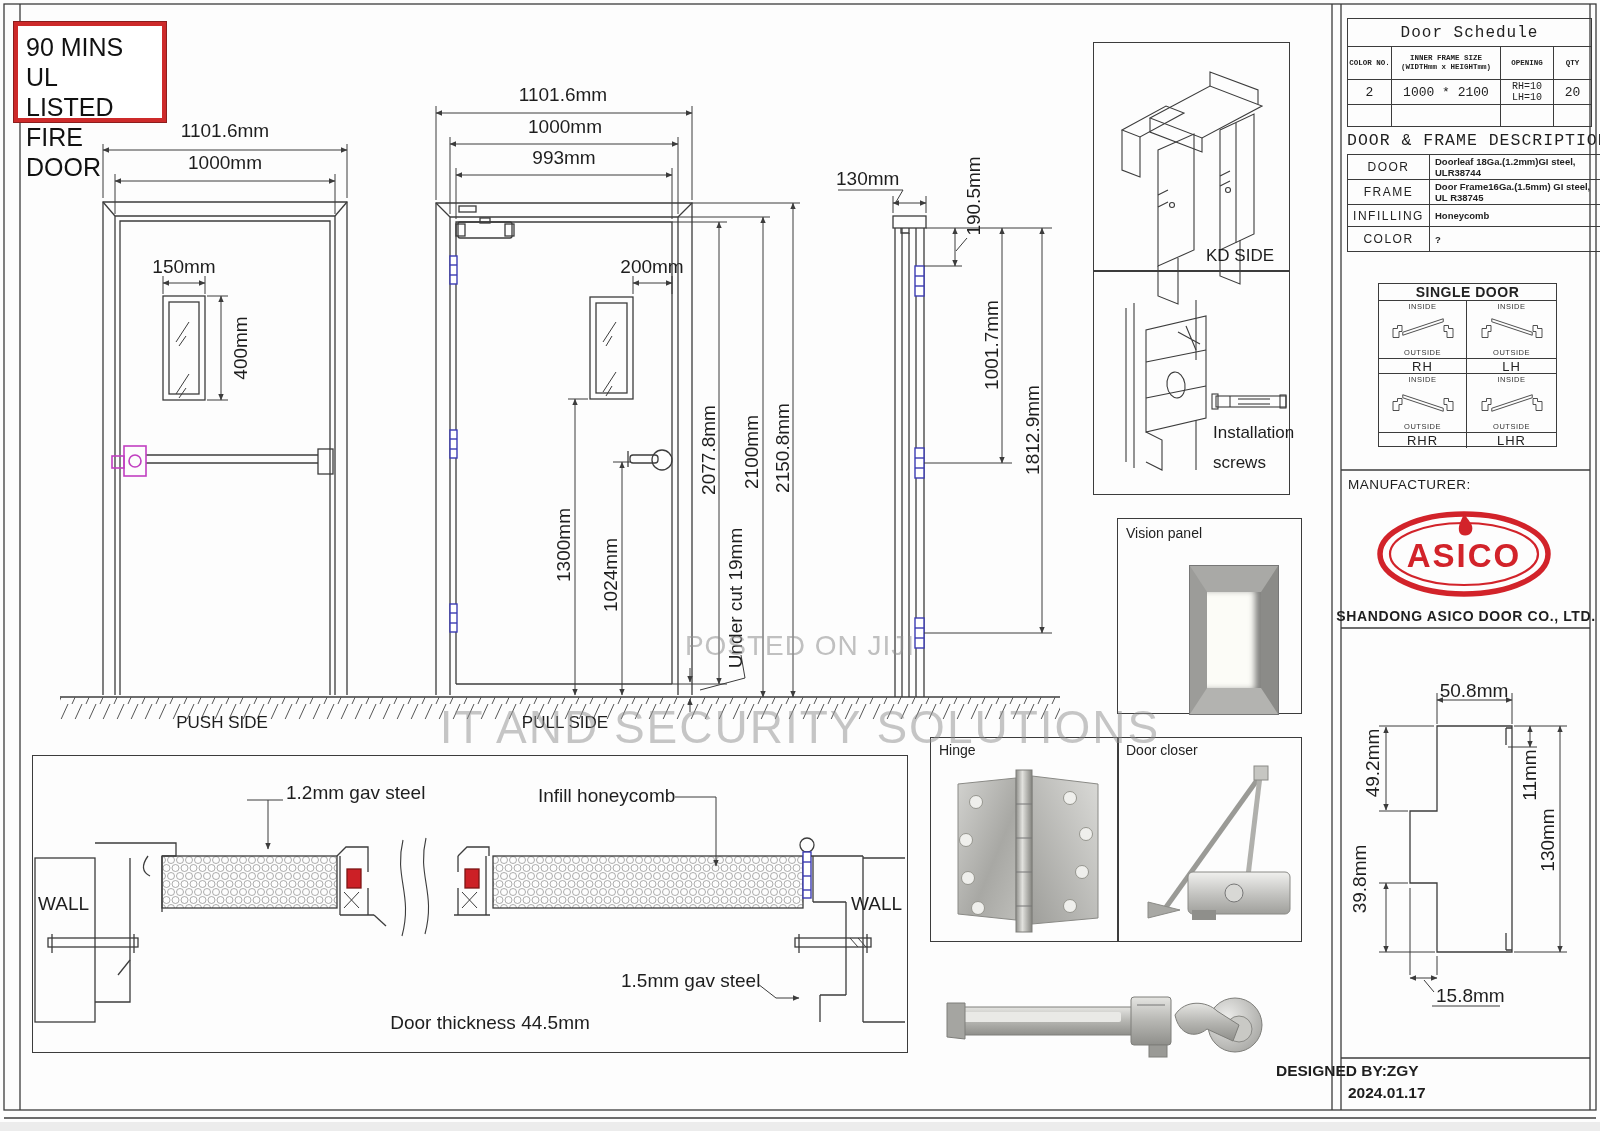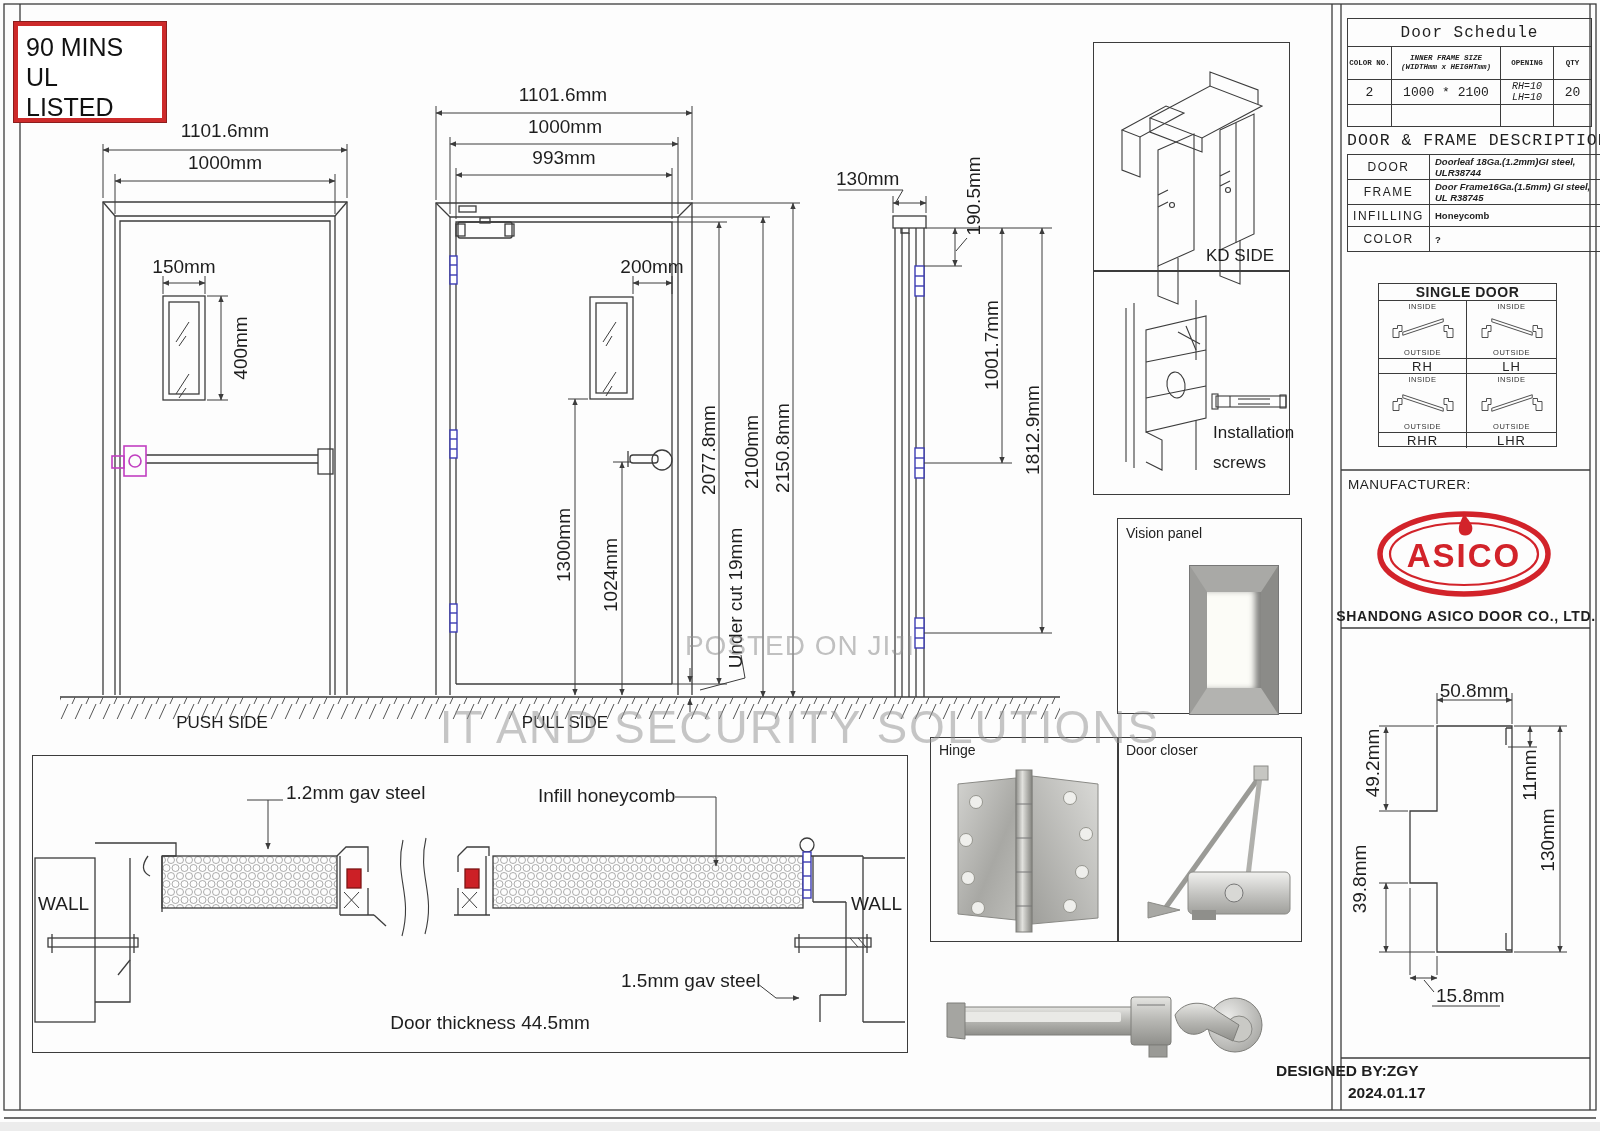--- a/index.html
+++ b/index.html
@@ -20,21 +20,21 @@
   .wm1{left:800px;top:630px;font-size:28px;opacity:.55;letter-spacing:1px;transform:translateX(-50%);}
   .wm2{left:800px;top:700px;font-size:46px;opacity:.5;letter-spacing:2px;transform:translateX(-50%);}
   
   .tbl{position:absolute;z-index:5;box-sizing:border-box;border:1px solid #3c3c3c;}
   .row{display:flex;box-sizing:border-box;}
   .cell{box-sizing:border-box;border-right:1px solid #3c3c3c;display:flex;align-items:center;
         justify-content:center;text-align:center;overflow:hidden;}
   .cell:last-child{border-right:none;}
   .bb{border-bottom:1px solid #3c3c3c;}
   .mono{font-family:"Liberation Mono","DejaVu Sans Mono",monospace;}
-  .pre{white-space:pre-line;font-style:italic;}
+  .pre{white-space:pre-line;}
   .schedTitle{font-size:16px;letter-spacing:1px;}
   .schedHead{font-size:7.5px;line-height:9px;font-weight:700;}
   .schedData{font-size:13px;}
   .descKey{font-size:12px;letter-spacing:1.5px;}
   .descVal{font-size:9.5px;font-weight:600;justify-content:flex-start;text-align:left;padding-left:5px;line-height:11px;}
   .sdTitle{font-size:14px;letter-spacing:.5px;font-weight:600;}
   .sdLbl{font-size:13px;letter-spacing:1px;}
   .inout{font-size:7.5px;letter-spacing:.5px;color:#333;}
   .sdcell{flex-direction:column;justify-content:space-between;padding:1px 0;}
   .photoLbl{font-size:14px;}
@@ -318,20 +318,21 @@
     <line x1="1410" y1="888" x2="1410" y2="975"></line>
         <line x1="1437" y1="956" x2="1437" y2="975"></line>
     <line x1="1424" y1="980" x2="1434" y2="992"></line>
     <line x1="1432" y1="1006" x2="1500" y2="1006"></line>
   </g>
 </svg>
 
 <div class="badge">
   <div>90 MINS UL</div>
   <div>LISTED</div>
+  <div>FIRE DOOR</div>
 </div>
 
 <span class="lbl dim cx" style="left:225px;top:120px">1101.6mm</span>
 <span class="lbl dim cx" style="left:225px;top:152px">1000mm</span>
 <span class="lbl dim cx" style="left:184px;top:256px">150mm</span>
 <span class="vlbl" style="left:241px;top:348px">400mm</span>
 <span class="lbl cx" style="left:222px;top:713px">PUSH SIDE</span>
 
 <span class="lbl dim cx" style="left:563px;top:84px">1101.6mm</span>
 <span class="lbl dim cx" style="left:565px;top:116px">1000mm</span>

